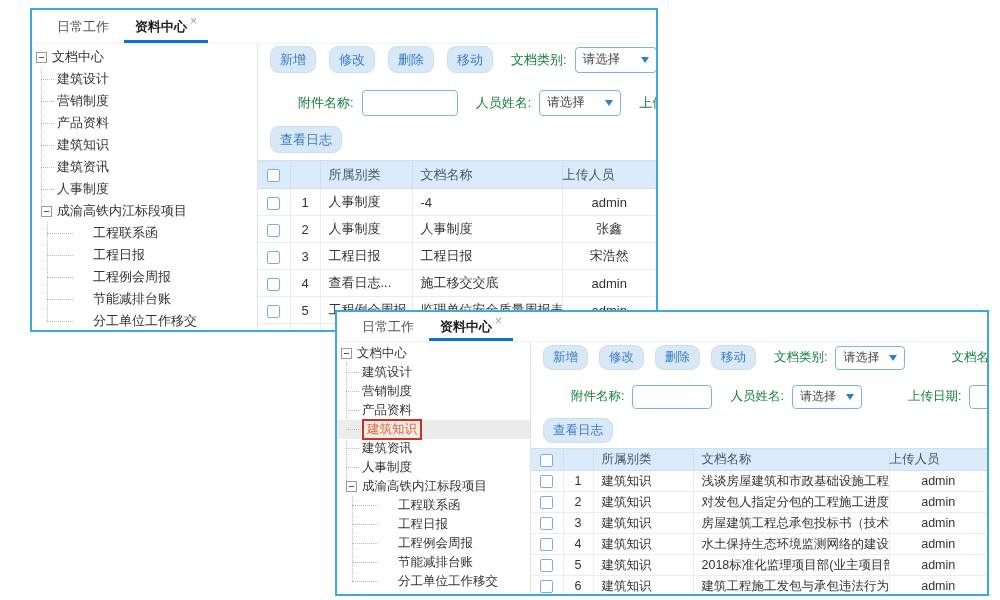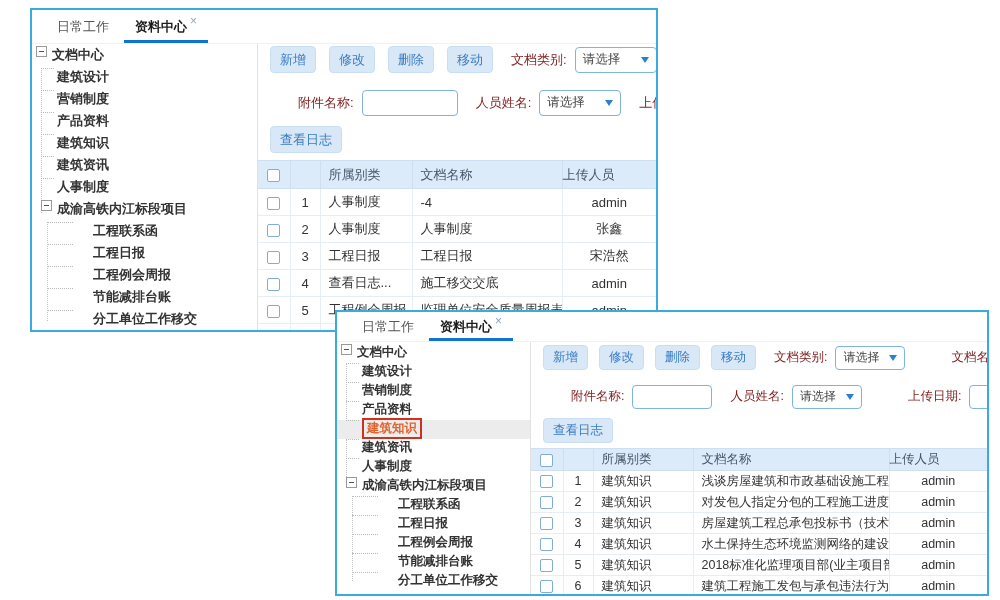--- a/index.html
+++ b/index.html
@@ -22,42 +22,42 @@
   .tab-close{font-weight:normal;color:#8fa6ba;font-size:12px;margin-left:3px;position:relative;top:-6px;}
 
   .body{display:flex;}
   .p1 .body{height:calc(100% - 34px);} .p2 .body{height:calc(100% - 30px);}
   .sidebar{position:relative;border-right:1px solid #e2e2e2;padding-top:2px;overflow:hidden;flex-shrink:0;}
   .p1 .sidebar{width:226px;} .p2 .sidebar{width:194px;}
   .vguide{position:absolute;width:0;border-left:1px dotted #c0c0c0;}
   .p1 .g1{left:9px;top:24px;height:145px;} .p1 .g2{left:15px;top:178px;height:99px;}
   .p2 .g1{left:9px;top:21px;height:124px;} .p2 .g2{left:15px;top:154px;height:85px;}
 
-  .ti{position:relative;display:flex;align-items:flex-start;white-space:nowrap;font-weight:bold;}
+  .ti{position:relative;display:flex;align-items:center;white-space:nowrap;}
   .p1 .ti{height:22px;font-size:13px;} .p2 .ti{height:19px;font-size:12.5px;}
   .ti.lvl0{padding-left:4px;} .ti.lvl1{padding-left:9px;} .ti.lvl2{padding-left:15px;gap:17px;}
   .ti-exp{display:none;width:11px;height:11px;border:1px solid #9a9a9a;background:#fff;
     align-items:center;justify-content:center;margin-right:5px;flex-shrink:0;}
   .ti-exp .minus{width:5px;height:1px;background:#555;}
   .ti.exp .ti-exp{display:inline-flex;}
   .ti-dash{display:inline-block;border-top:1px dotted #b9b9b9;margin-right:3px;flex-shrink:0;}
   .lvl1 .ti-dash{width:13px;} .lvl2 .ti-dash{width:26px;}
   .ti.hl{background:var(--tree-highlight-bg);}
   .ti.hl .ti-label{color:var(--highlight-text);border:2px solid var(--highlight-border);padding:0 3px;margin:-2px 0;}
 
   .content{flex:1;min-width:0;position:relative;overflow:hidden;}
   .trow{display:flex;align-items:center;white-space:nowrap;}
   .p1 .r1{margin:2px 0 0 12px;height:27px;} .p2 .r1{margin:3px 0 0 12px;height:25px;}
   .p1 .r2{margin-top:16px;height:27px;} .p2 .r2{margin-top:14px;height:25px;}
   .p1 .r3{margin:10px 0 0 12px;height:27px;} .p2 .r3{margin:9px 0 0 12px;height:25px;}
   .btns{display:flex;} .p1 .btns{gap:13px;} .p2 .btns{gap:11px;}
-  .btn{background:var(--button-bg);color:var(--button-text);border:1px solid #c9def2;border-radius:4px;
+  .btn{background:var(--button-bg);color:var(--button-text);border:1px solid #c9def2;border-radius:9px;
     padding:0 9px;cursor:pointer;font-family:inherit;}
   .p1 .btn{height:27px;font-size:13px;} .p2 .btn{height:25px;font-size:12.5px;}
-  .lbl{margin:0 8px 0 18px;color:#7f1d1d;}
+  .lbl{margin:0 8px 0 18px;color:#15803d;}
   .p1 .lbl{font-size:13px;} .p2 .lbl{font-size:12.5px;}
   .r2 .lbl:first-child{margin-left:40px;}
   .lbl.far{margin-left:46px;}
   .sel{border:1px solid var(--control-border);border-radius:4px;background:#fff;display:flex;
     align-items:center;justify-content:space-between;padding:0 7px;color:#444;cursor:pointer;flex-shrink:0;}
   .p1 .sel{height:26px;width:82px;font-size:12.5px;} .p2 .sel{height:24px;width:70px;font-size:12px;}
   .caret{width:0;height:0;border-left:4.5px solid transparent;border-right:4.5px solid transparent;
     border-top:6px solid #2d7fd2;margin-left:4px;}
   .inp{border:1px solid var(--control-border);border-radius:4px;background:#fff;outline:none;
     padding:0 6px;font-family:inherit;flex-shrink:0;}

